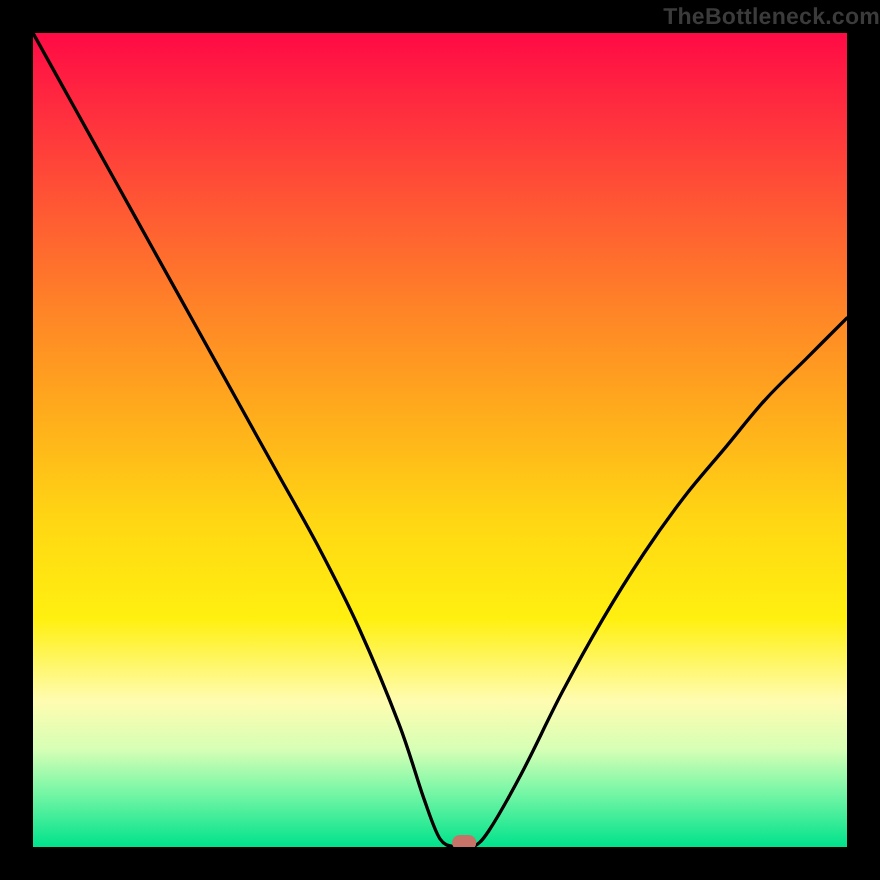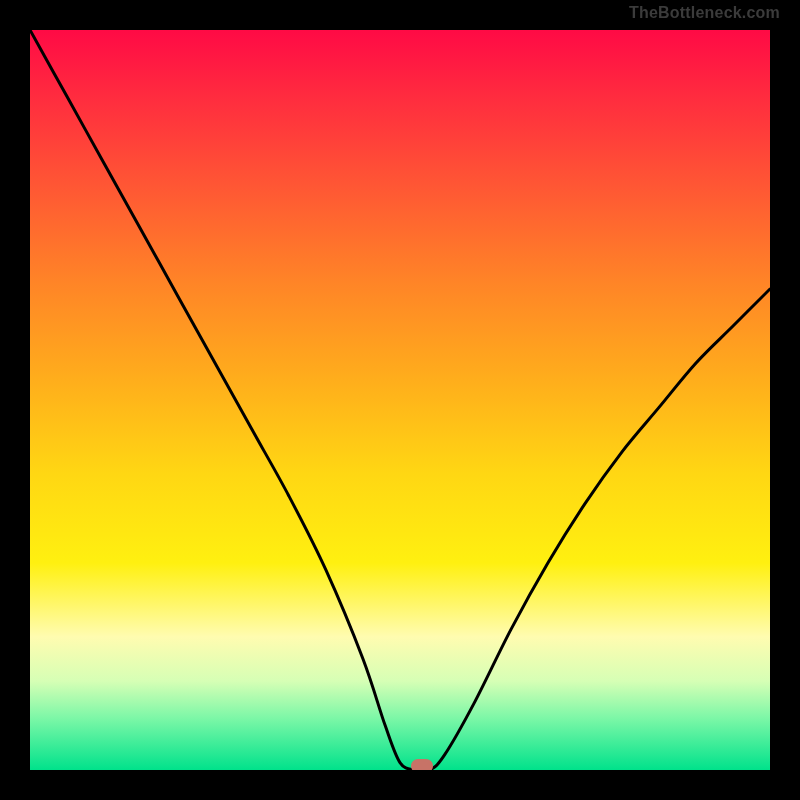--- a/index.html
+++ b/index.html
@@ -13,23 +13,23 @@
   }
   .frame {
     position: relative;
     width: 800px;
     height: 800px;
     background: #000;
   }
   .watermark {
     position: absolute;
     top: 4px;
-    right: 20px;
+    right: 0;
     color: #3b3b3b;
-    font-size: 16px;
+    font-size: 21px;
     font-weight: 600;
     letter-spacing: 0.2px;
     z-index: 10;
     user-select: none;
   }
   .plot-area {
     position: absolute;
     left: 30px;
     top: 30px;
     width: 740px;

